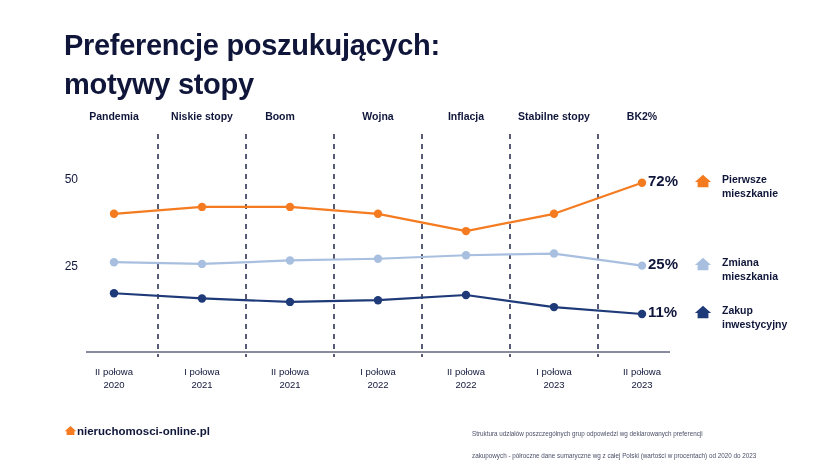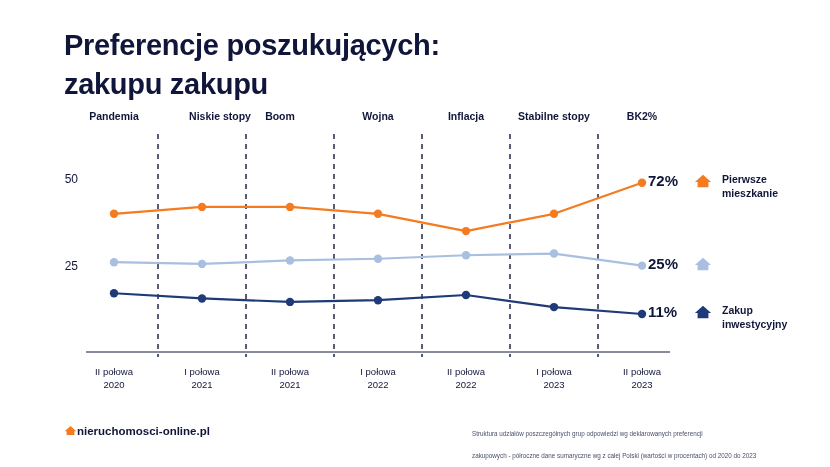--- a/index.html
+++ b/index.html
@@ -100,21 +100,21 @@
     line-height: 1.75;
     color: #4a4f68;
     text-align: left;
     white-space: pre-line;
   }
 </style>
 </head>
 <body>
 
 <div class="title">Preferencje poszukujących:
-zakupu zakupu</div>
+motywy stopy</div>
 
 <div class="chart-area">
   <svg class="plot" width="706" height="270" viewBox="0 0 706 270">
     <g id="dividers">
         <line x1="94" x2="94" y1="-8" y2="225" stroke="#10163a" stroke-width="1.4" stroke-dasharray="5 5"></line>
         <line x1="182" x2="182" y1="-8" y2="225" stroke="#10163a" stroke-width="1.4" stroke-dasharray="5 5"></line>
         <line x1="270" x2="270" y1="-8" y2="225" stroke="#10163a" stroke-width="1.4" stroke-dasharray="5 5"></line>
         <line x1="358" x2="358" y1="-8" y2="225" stroke="#10163a" stroke-width="1.4" stroke-dasharray="5 5"></line>
         <line x1="446" x2="446" y1="-8" y2="225" stroke="#10163a" stroke-width="1.4" stroke-dasharray="5 5"></line>
         <line x1="534" x2="534" y1="-8" y2="225" stroke="#10163a" stroke-width="1.4" stroke-dasharray="5 5"></line>
@@ -142,21 +142,21 @@
         <circle cx="138" cy="166.45454545454547" r="4.2" fill="#1e3a78"></circle>
         <circle cx="226" cy="169.9090909090909" r="4.2" fill="#1e3a78"></circle>
         <circle cx="314" cy="168.1818181818182" r="4.2" fill="#1e3a78"></circle>
         <circle cx="402" cy="163" r="4.2" fill="#1e3a78"></circle>
         <circle cx="490" cy="175.0909090909091" r="4.2" fill="#1e3a78"></circle>
         <circle cx="578" cy="182" r="4.2" fill="#1e3a78"></circle>
       </g>
   </svg>
   <div id="phase-layer">
       <div class="phase-label" style="left: 50px; top: -22px;">Pandemia</div>
-      <div class="phase-label" style="left: 156px; top: -22px;">Niskie stopy</div>
+      <div class="phase-label" style="left: 138px; top: -22px;">Niskie stopy</div>
       <div class="phase-label" style="left: 216px; top: -22px;">Boom</div>
       <div class="phase-label" style="left: 314px; top: -22px;">Wojna</div>
       <div class="phase-label" style="left: 402px; top: -22px;">Inflacja</div>
       <div class="phase-label" style="left: 490px; top: -22px;">Stabilne stopy</div>
       <div class="phase-label" style="left: 578px; top: -22px;">BK2%</div>
     </div>
   <div id="ytick-layer">
       <div class="y-tick" style="left: -16px; top: 133.636px;">25</div>
       <div class="y-tick" style="left: -16px; top: 47.2727px;">50</div>
     </div>
@@ -185,20 +185,22 @@
         <path d="M10 3 L19 11 L16 11 L16 17 L4 17 L4 11 L1 11 Z" fill="#f47b20"></path>
       </svg>
       <span class="lbl">Pierwsze
 mieszkanie</span>
     </div>
     <div class="legend" style="top: 254.636px;">
       <span class="pct">25%</span>
       <svg viewBox="0 0 20 20" class="mark">
         <path d="M10 3 L19 11 L16 11 L16 17 L4 17 L4 11 L1 11 Z" fill="#a8bfe0"></path>
       </svg>
+      <span class="lbl">Zmiana
+mieszkania</span>
     </div>
     <div class="legend" style="top: 303px;">
       <span class="pct">11%</span>
       <svg viewBox="0 0 20 20" class="mark">
         <path d="M10 3 L19 11 L16 11 L16 17 L4 17 L4 11 L1 11 Z" fill="#1e3a78"></path>
       </svg>
       <span class="lbl">Zakup
 inwestycyjny</span>
     </div>
   </div>

